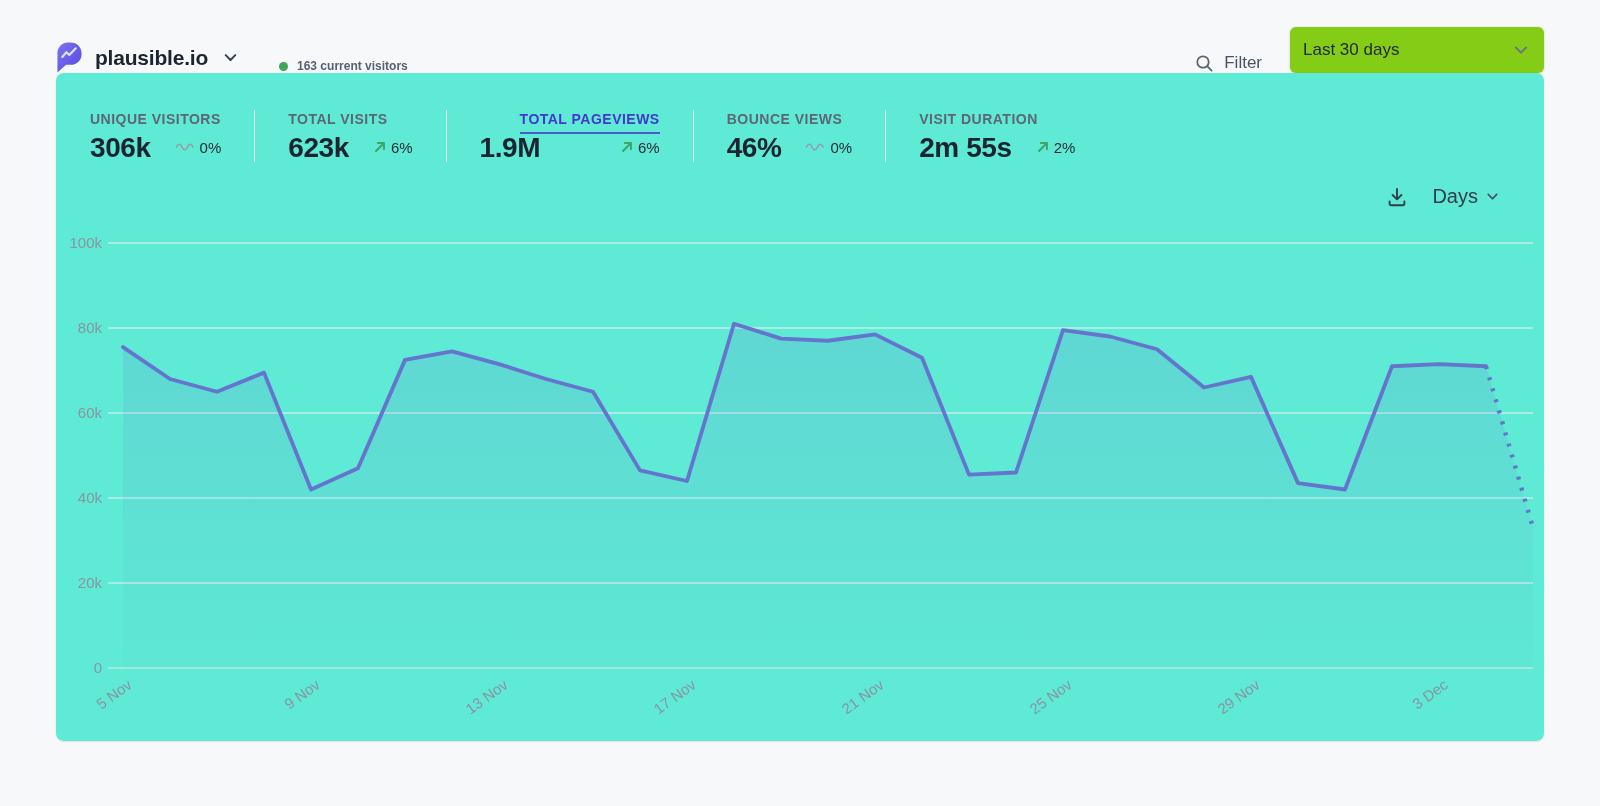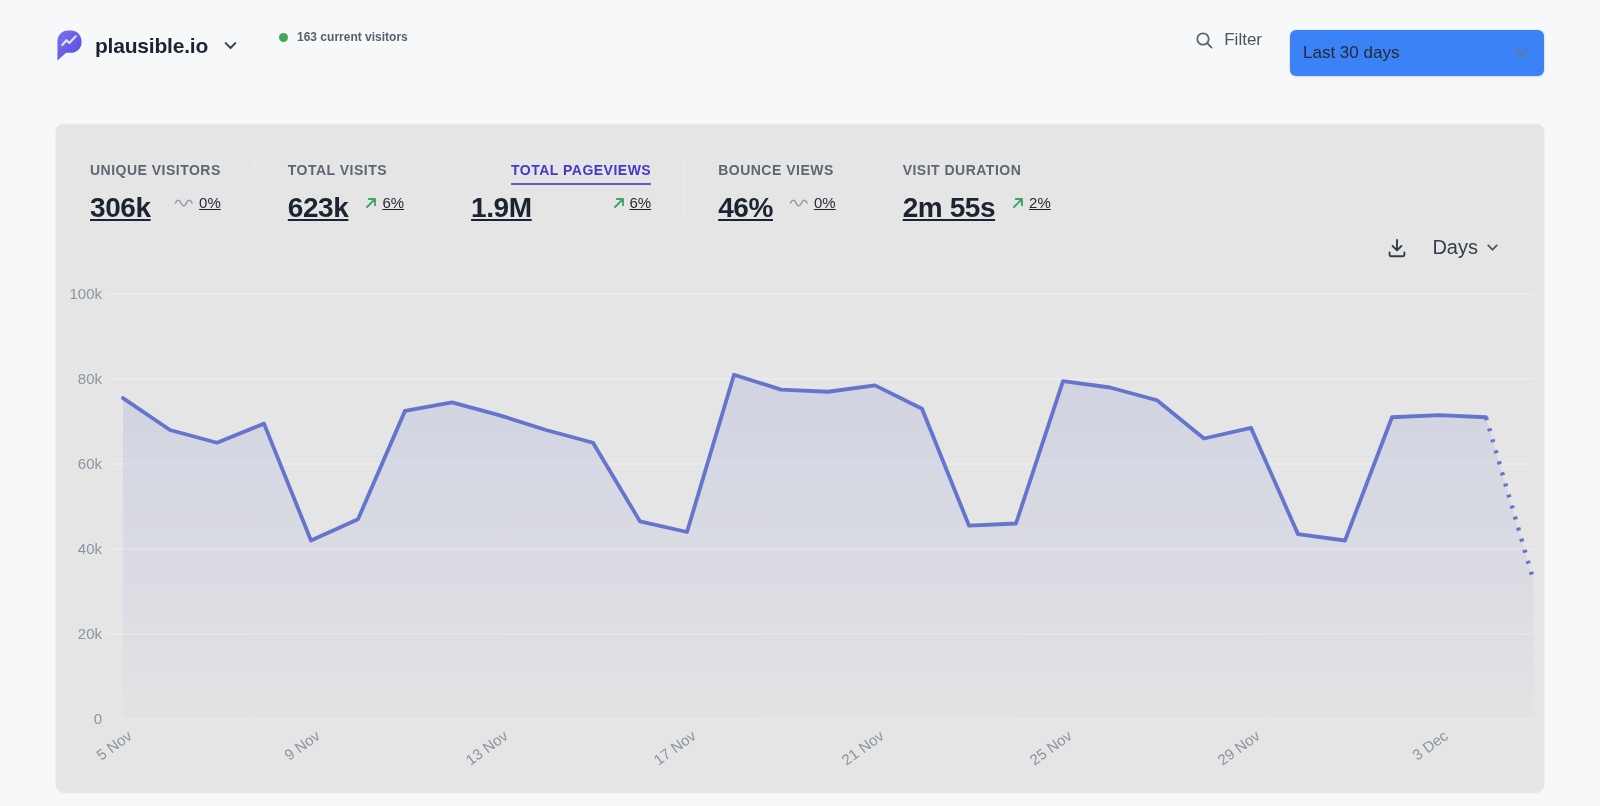--- a/index.html
+++ b/index.html
@@ -6,45 +6,45 @@
   html,body { width:1600px; height:806px; }
   body {
     background:#f7f8fa;
     font-family:"Liberation Sans","DejaVu Sans",sans-serif;
     color:#1b2430;
     overflow:hidden;
   }
   .page { padding:0 56px; }
 
   
-  .topbar { height:124px; display:flex; align-items:flex-start; padding-top:30px; }
+  .topbar { height:73px; display:flex; align-items:flex-end; padding-top:30px; }
   .brand { display:flex; align-items:center; gap:12px; cursor:pointer; }
   .site-name { font-size:21px; font-weight:700; color:#1b2430; letter-spacing:-.01em; }
   .brand .chev { margin-left:2px; }
   .live { display:flex; align-items:center; gap:9px; margin-left:40px; font-size:12px; font-weight:700; color:#57616f; }
   .live-dot { width:9px; height:9px; border-radius:50%; background:#43a45d; }
   .spacer { flex:1; }
   .filter-btn { display:flex; align-items:center; gap:10px; font-size:17px; color:#4a5461; background:none; border:none; cursor:pointer; font-family:inherit; }
-  .range-select { margin-left:28px; width:254px; height:46px; background:#3b82f6; border-radius:6px;
+  .range-select { margin-left:28px; width:254px; height:46px; background:#84cc16; border-radius:6px;
     box-shadow:0 1px 3px rgba(15,23,42,.10), 0 0 0 1px rgba(15,23,42,.035);
     display:flex; align-items:center; padding:0 14px 0 13px; cursor:pointer; }
   .range-label { font-size:17px; font-weight:500; color:#222b38; flex:1; }
 
   
-  .card { position:relative; width:1488px; height:668px; background:#e5e5e5; border-radius:8px;
-    box-shadow:0 1px 2px rgba(15,23,42,.07), 0 0 0 1px rgba(15,23,42,.025);text-decoration:underline; }
+  .card { position:relative; width:1488px; height:668px; background:#5eead4; border-radius:8px;
+    box-shadow:0 1px 2px rgba(15,23,42,.07), 0 0 0 1px rgba(15,23,42,.025); }
 
   
   .stats { display:flex; align-items:flex-start; padding:37px 34px 0 34px; }
   .stat { padding:0 33px; border-left:1px solid #e8eaee; cursor:pointer; }
   .stat:first-child { padding-left:0; border-left:none; }
   .stat-label { display:inline-block; font-size:14px; font-weight:700; letter-spacing:.035em;
     color:#5d6675; white-space:nowrap; padding-bottom:5px; border-bottom:2px solid transparent; }
   .stat.selected .stat-label { color:#4338ca; border-bottom-color:rgba(67,56,202,.8);margin-left:40px; }
-  .stat-row { margin-top:9px; display:flex; justify-content:space-between; align-items:flex-start; gap:16px; }
+  .stat-row { display:flex; justify-content:space-between; align-items:center; gap:24px; }
   .stat-value { font-size:28px; font-weight:700; color:#1b2430; line-height:1; letter-spacing:-.015em; white-space:nowrap; }
   .chg { display:flex; align-items:center; gap:4px; font-size:15px; color:#242c38; padding-bottom:2px; white-space:nowrap; }
 
   
   .chart-controls { position:absolute; top:112px; right:44px; display:flex; align-items:center; gap:24px; }
   .icon-btn { background:none; border:none; cursor:pointer; display:flex; align-items:center; }
   .interval { display:flex; align-items:center; gap:7px; background:none; border:none; cursor:pointer;
     font-family:inherit; font-size:20px; color:#333d4d; }
 
   

